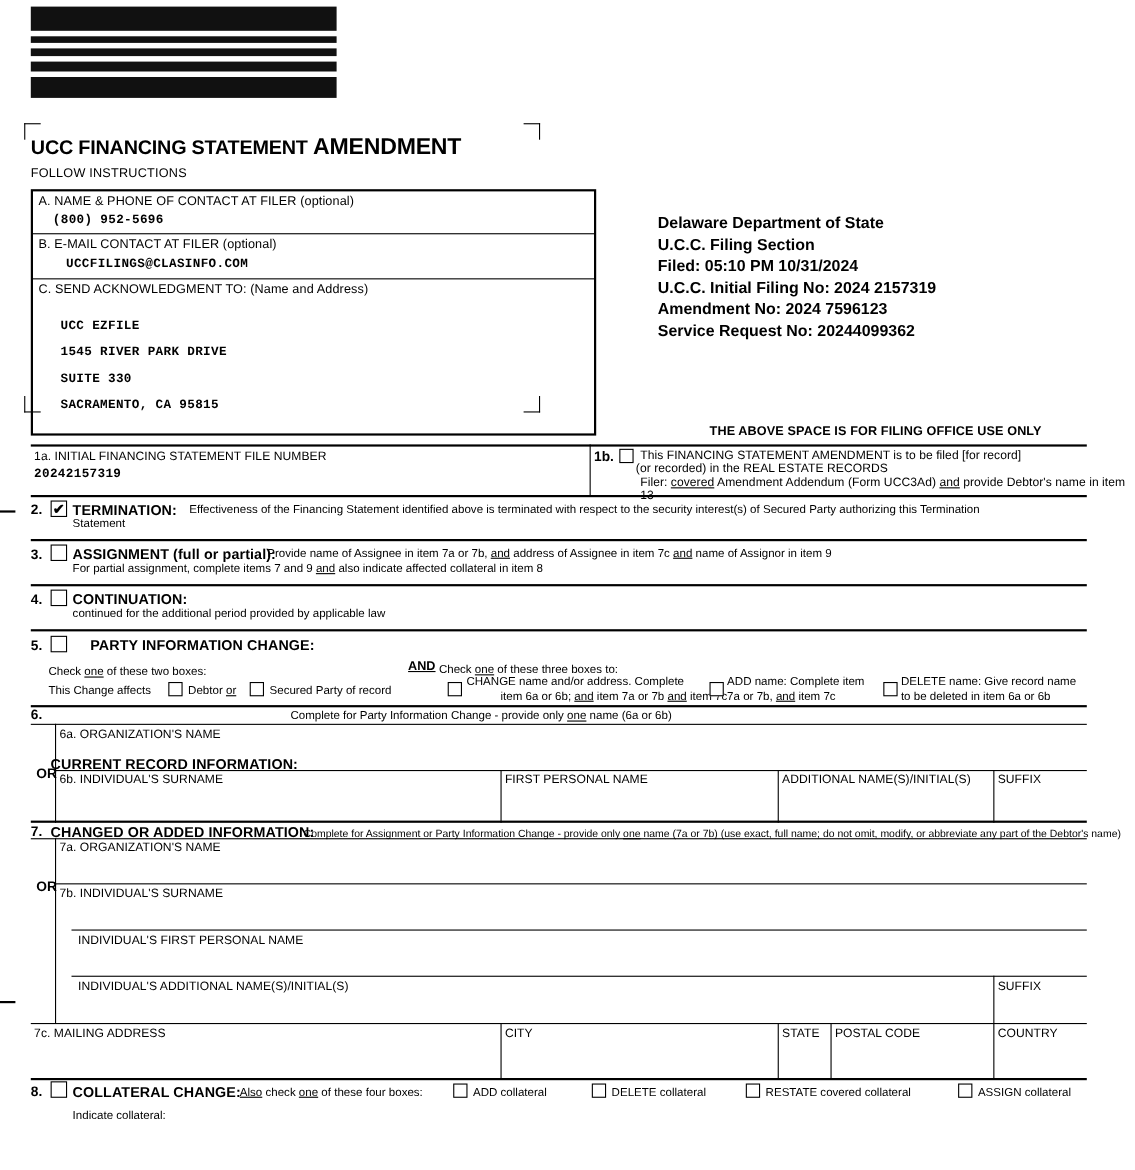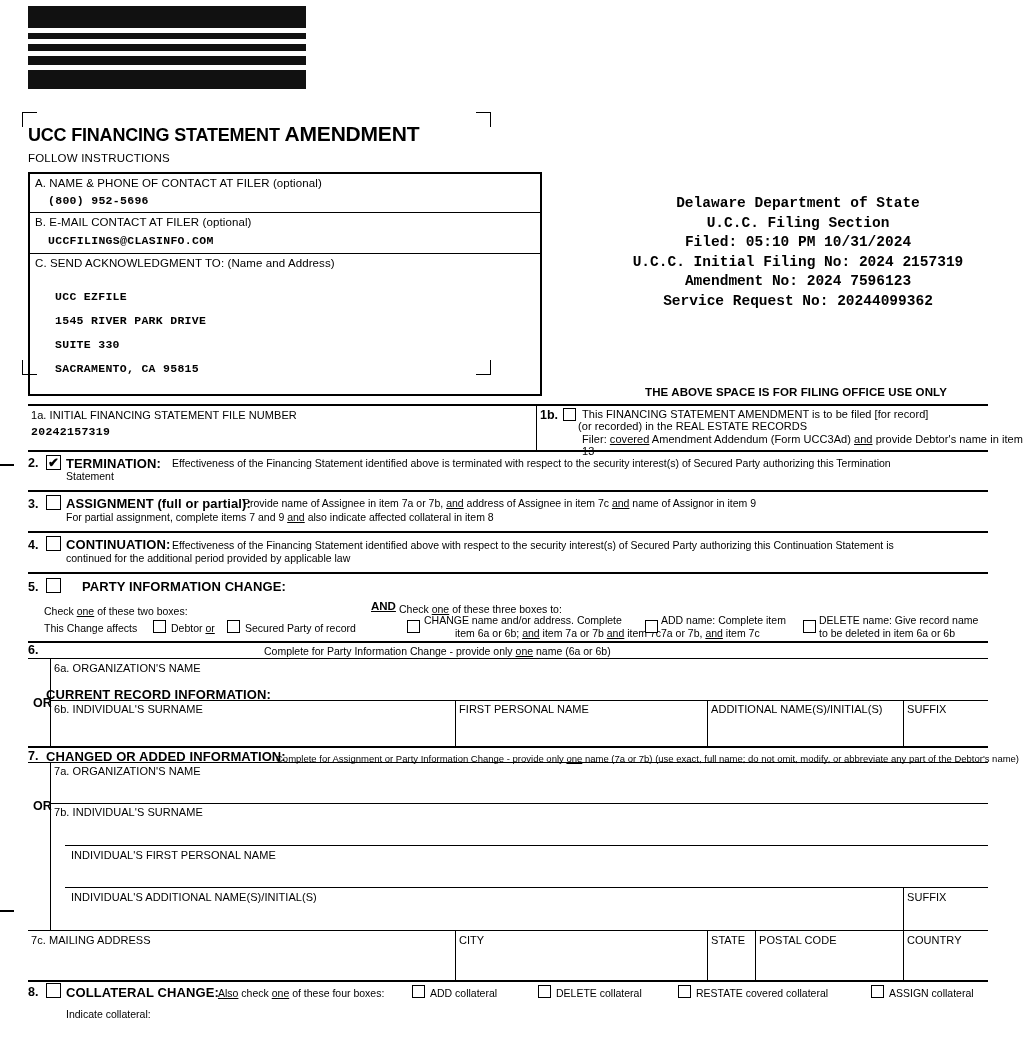--- a/index.html
+++ b/index.html
@@ -107,22 +107,21 @@
     left: 55px;
     letter-spacing: 0.3px;
   }
 
   
   .stamp {
     position: absolute;
     left: 598px;
     top: 194px;
     width: 400px;
-    text-align: center;
-    font-family: Liberation Mono, monospace;
+    font-family: Liberation Sans, sans-serif;
     font-weight: bold;
     font-size: 14.5px;
     line-height: 19.5px;
   }
   .above-space {
     position: absolute;
     left: 600px;
     top: 386px;
     width: 392px;
     text-align: center;
@@ -224,21 +223,21 @@
     <span class="small">UCC FINANCING STATEMENT</span>
     <span>AMENDMENT</span>
   </div>
   <div class="follow">FOLLOW INSTRUCTIONS</div>
 
   <div class="contact-box">
     <div class="cb-label" style="position:absolute; left:0; top:0;">A. NAME &amp; PHONE OF CONTACT AT FILER (optional)</div>
     <div class="cb-value" style="position:absolute; left:0; top:16px;">(800) 952-5696</div>
     <div class="cb-sep" style="top:38px;"></div>
     <div class="cb-label" style="position:absolute; left:0; top:39px;">B. E-MAIL CONTACT AT FILER (optional)</div>
-    <div class="cb-value" style="position:absolute; left:0; top:56px;">UCCFILINGS@CLASINFO.COM</div>
+    <div class="cb-value" style="position:absolute; left:12px; top:56px;">UCCFILINGS@CLASINFO.COM</div>
     <div class="cb-sep" style="top:79px;"></div>
     <div class="cb-label" style="position:absolute; left:0; top:80px;">C. SEND ACKNOWLEDGMENT TO:  (Name and Address)</div>
   </div>
 
   <div class="corner tl"></div>
   <div class="corner tr"></div>
   <div class="corner bl"></div>
   <div class="corner br"></div>
 
   <div class="ack-line" style="top:290px;">UCC EZFILE</div>
@@ -289,21 +288,20 @@
     <span>  Provide name of Assignee in item 7a or 7b, </span><span class="u">and</span><span> address of Assignee in item 7c </span><span class="u">and</span><span> name of Assignor in item 9</span>
   </div>
   <div class="body-txt" style="left:66px; top:511px;">
     <span>For partial assignment, complete items 7 and 9 </span><span class="u">and</span><span> also indicate affected collateral in item 8</span>
   </div>
 
   <div class="hr-thick" style="left:28px; top:531px; width:960px;"></div>
   <div class="num" style="left:28px; top:538px;">4.</div>
   <div class="box cb-md" style="left:46px; top:536px;"></div>
   <div class="section-head" style="left:66px; top:537px;">CONTINUATION:</div>
-  <div class="body-txt" style="left:172px; top:539px;">Effectiveness of the Financing Statement identified above with respect to the security interest(s) of Secured Party authorizing this Continuation Statement is</div>
   <div class="body-txt" style="left:66px; top:552px;">continued for the additional period provided by applicable law</div>
 
   <div class="hr-thick" style="left:28px; top:572px; width:960px;"></div>
   <div class="num" style="left:28px; top:580px;">5.</div>
   <div class="box cb-md" style="left:46px; top:578px;"></div>
   <div class="section-head" style="left:66px; top:579px;padding-left:16px;">PARTY INFORMATION CHANGE:</div>
 
   <div class="body-txt" style="left:44px; top:605px;">
     Check <span class="u">one</span> of these two boxes:
   </div>

